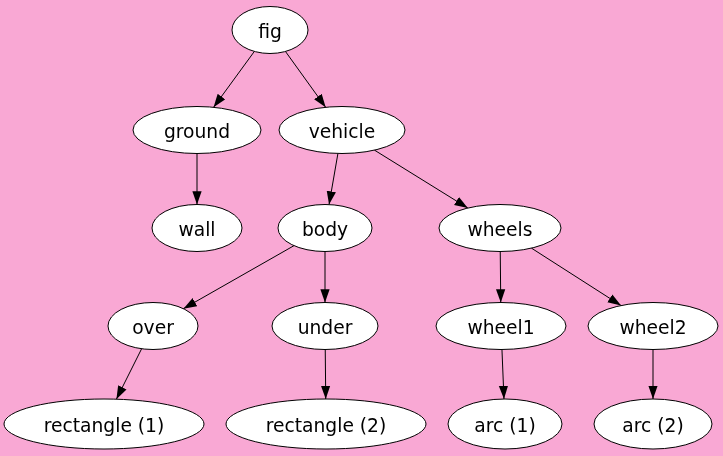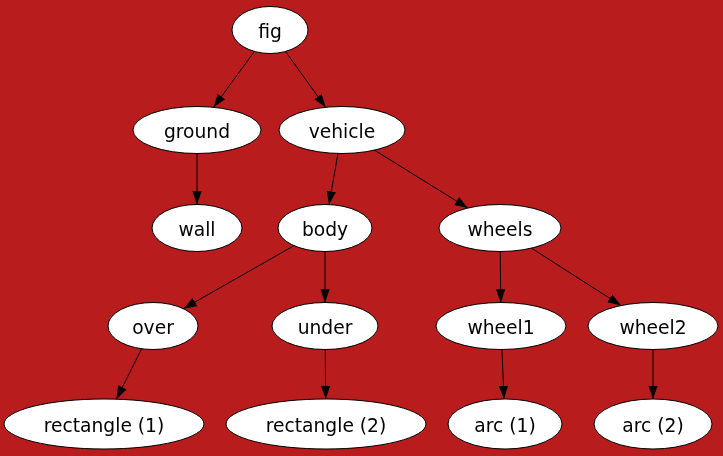--- a/index.html
+++ b/index.html
@@ -4,21 +4,21 @@
 <style>
   html, body {
     margin: 0;
     padding: 0;
     background: #ffffff;
   }
   .stage {
     position: relative;
     width: 723px;
     height: 456px;
-    background: #b91c1c;
+    background: #f9a8d4;
     overflow: hidden;
     font-family: "DejaVu Sans", sans-serif;
   }
   svg text {
     font-family: "DejaVu Sans", sans-serif;
     font-size: 18.7px;
     fill: #000000;
   }
   svg ellipse {
     fill: #ffffff;

